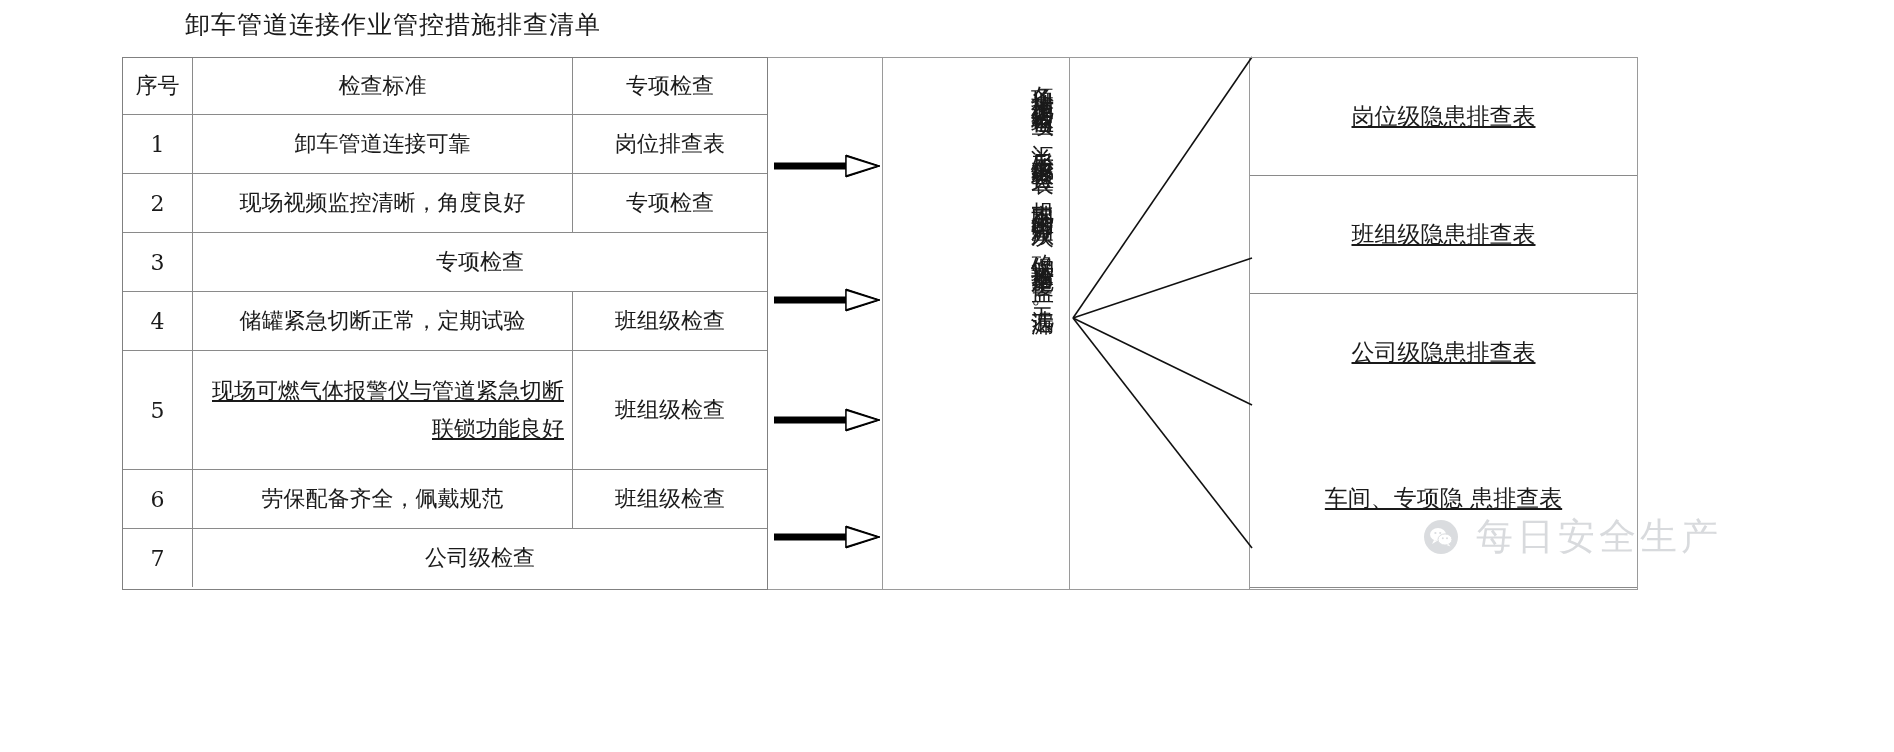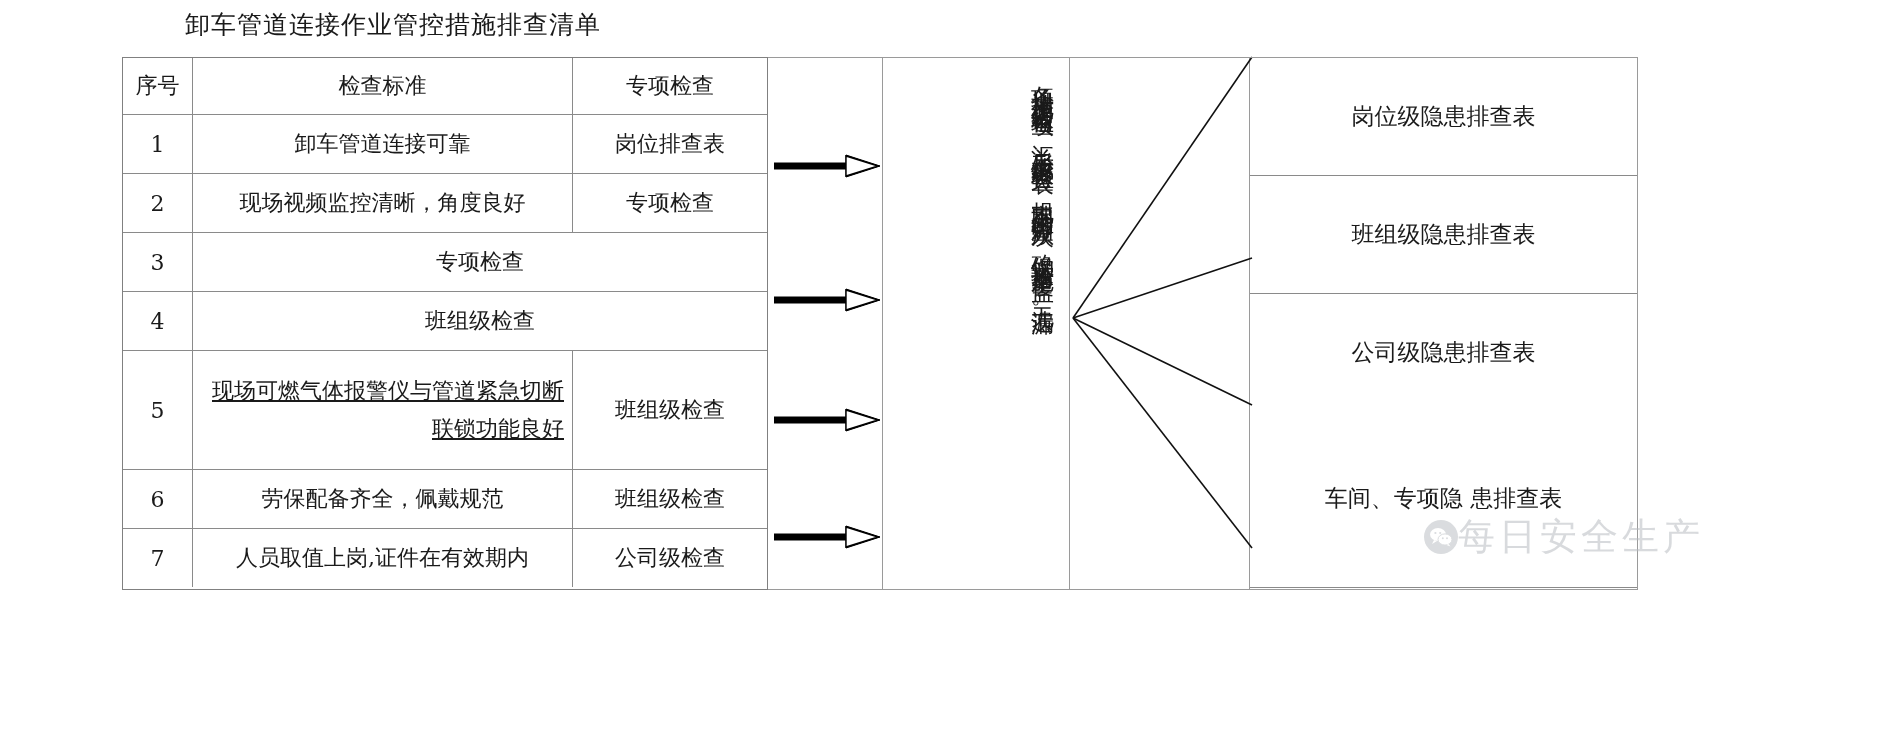--- a/index.html
+++ b/index.html
@@ -106,30 +106,31 @@
     box-sizing:border-box;
   }
   .rrow{
     box-sizing:border-box;
     border-bottom:1.3px solid #8a8a8a;
     display:flex;align-items:center;justify-content:center;
     text-align:left;
     font-size:23px;color:#1a1a1a;
     line-height:1.85;
     padding:0 14px;
+    text-decoration:underline;
   }
   .rrow.last{border-bottom:none;}
 
   
   #fan{position:absolute;left:1060px;top:50px;pointer-events:none;}
 
   
   #watermark{
     position:absolute;left:1424px;top:512px;
-    display:flex;align-items:center;gap:0;
+    display:flex;align-items:center;gap:18px;
     opacity:0.52;
   }
   #wm-logo{
     width:34px;height:34px;border-radius:50%;
     background:#b9bdc2;
     display:flex;align-items:center;justify-content:center;
   }
   #wm-text{
     font-size:37px;color:#b6babf;
     letter-spacing:4px;
@@ -163,38 +164,38 @@
       <div class="c-lvl">专项检查</div>
     </div>
 
     <div class="row" style="height:59px">
       <div class="c-no">3</div>
       <div class="c-lvl">专项检查</div>
     </div>
 
     <div class="row" style="height:59px">
       <div class="c-no">4</div>
+      <div class="c-std tight">储罐紧急切断正常，定期试验</div>
       <div class="c-lvl">班组级检查</div>
     </div>
 
     <div class="row" style="height:119px">
       <div class="c-no">5</div>
       <div class="c-std twoline">现场可燃气体报警仪与管道紧急切断联锁功能良好</div>
       <div class="c-lvl">班组级检查</div>
     </div>
 
     <div class="row" style="height:59px">
       <div class="c-no">6</div>
       <div class="c-std">劳保配备齐全，佩戴规范</div>
       <div class="c-lvl">班组级检查</div>
     </div>
 
     <div class="row last" style="height:58px">
       <div class="c-no">7</div>
-      <div class="c-std tight">人员取值上岗,证件在有效期内</div>
       <div class="c-lvl">公司级检查</div>
     </div>
   </div>
 
   <div id="arrow-col">
     <svg class="arrow" style="top:95px" viewBox="0 0 108 26">
       <path d="M0 10 H72 V2 L106 13 L72 24 V16 H0 Z" fill="#000" stroke="#000" stroke-width="1"></path>
       <path d="M72 3 L104 13 L72 23 Z" fill="#fff" stroke="#000" stroke-width="1.4"></path>
     </svg>
     <svg class="arrow" style="top:229px" viewBox="0 0 108 26">

